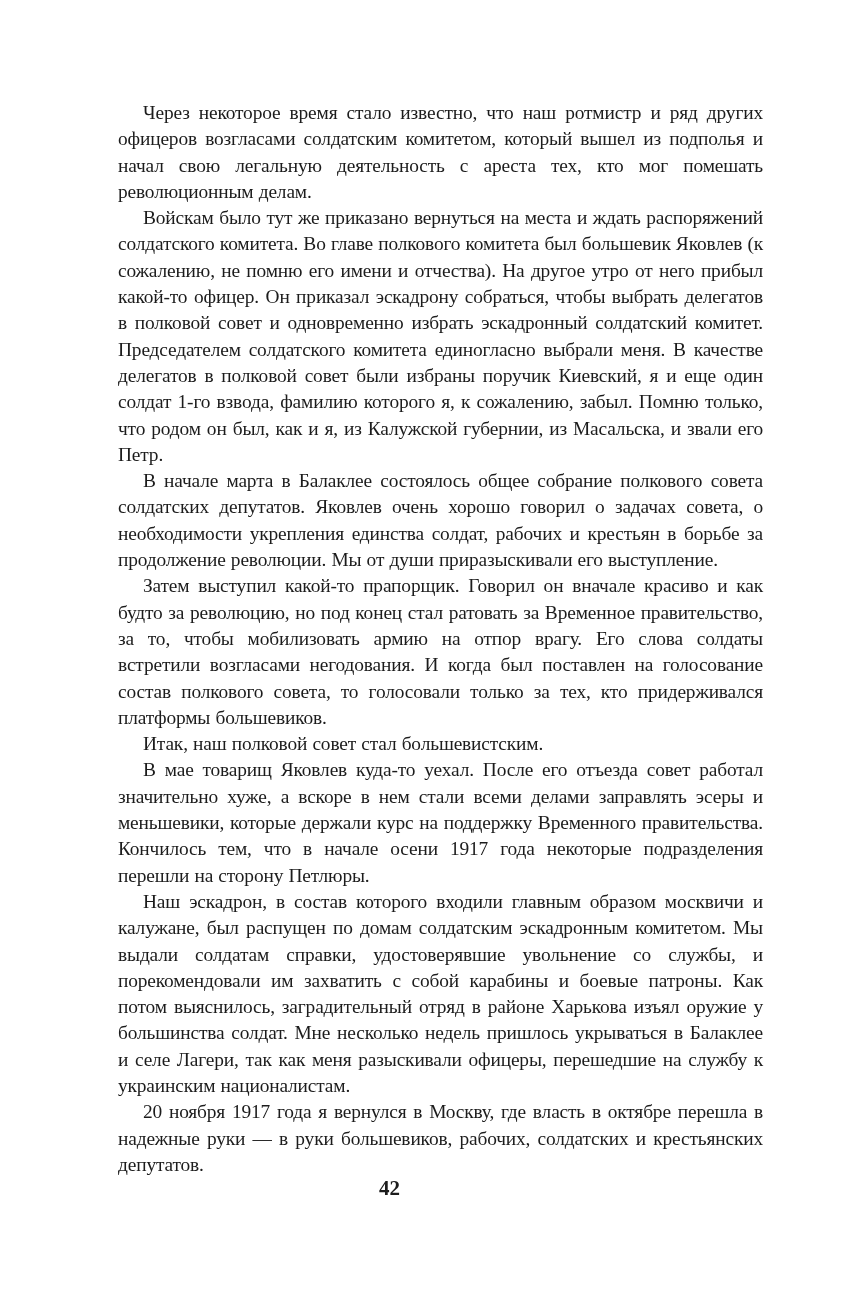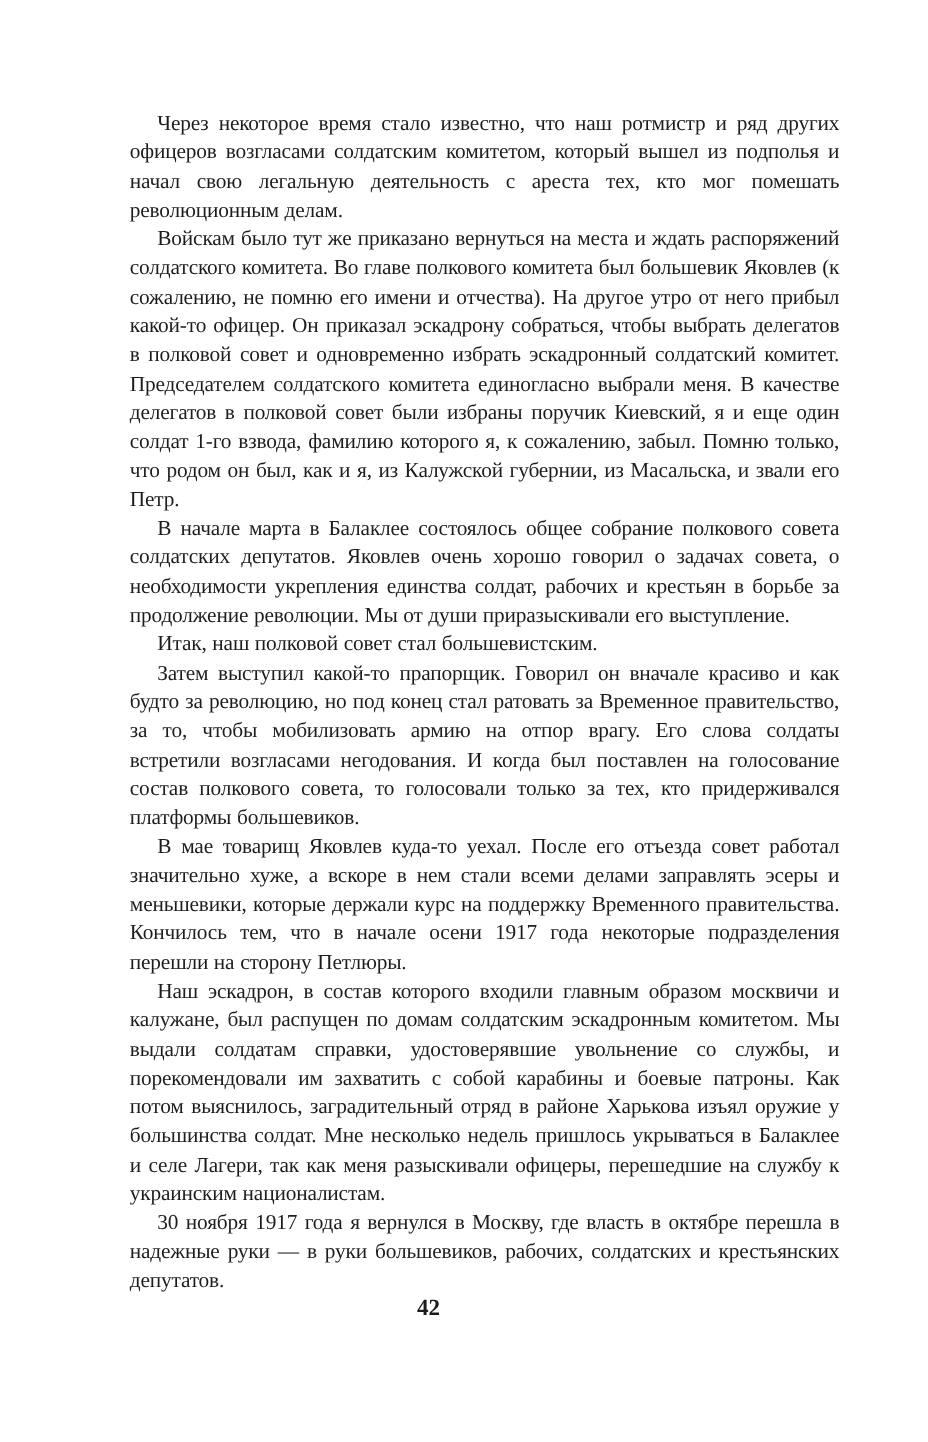--- a/index.html
+++ b/index.html
@@ -44,20 +44,20 @@
       padding-left: 40px;
     }
   </style>
 </head>
 <body>
 
 <div class="page">
   <p>Через некоторое время стало известно, что наш ротмистр и ряд других офицеров возгласами солдатским комитетом, который вышел из подполья и начал свою легальную деятельность с ареста тех, кто мог помешать революционным делам.</p>
   <p>Войскам было тут же приказано вернуться на места и ждать рас­поряжений солдатского комитета. Во главе полкового комитета был большевик Яковлев (к сожалению, не помню его имени и отчества). На другое утро от него прибыл какой-то офицер. Он приказал эска­дрону собраться, чтобы выбрать делегатов в полковой совет и одно­временно избрать эскадронный солдатский комитет. Председателем солдатского комитета единогласно выбрали меня. В качестве деле­гатов в полковой совет были избраны поручик Киевский, я и еще один солдат 1-го взвода, фамилию которого я, к сожалению, забыл. Помню только, что родом он был, как и я, из Калужской губернии, из Масальска, и звали его Петр.</p>
   <p>В начале марта в Балаклее состоялось общее собрание полкового совета солдатских депутатов. Яковлев очень хорошо говорил о зада­чах совета, о необходимости укрепления единства солдат, рабочих и крестьян в борьбе за продолжение революции. Мы от души при­разыскивали его выступление.</p>
+  <p>Затем выступил какой-то прапорщик. Говорил он вначале красиво и как будто за революцию, но под конец стал ратовать за Временное правительство, за то, чтобы мобилизовать армию на отпор врагу. Его слова солдаты встретили возгласами негодования. И когда был по­ставлен на голосование состав полкового совета, то голосовали толь­ко за тех, кто придерживался платформы большевиков.</p>
   <p>Итак, наш полковой совет стал большевистским.</p>
-  <p>Затем выступил какой-то прапорщик. Говорил он вначале красиво и как будто за революцию, но под конец стал ратовать за Временное правительство, за то, чтобы мобилизовать армию на отпор врагу. Его слова солдаты встретили возгласами негодования. И когда был по­ставлен на голосование состав полкового совета, то голосовали толь­ко за тех, кто придерживался платформы большевиков.</p>
   <p>В мае товарищ Яковлев куда-то уехал. После его отъезда совет работал значительно хуже, а вскоре в нем стали всеми делами заправ­лять эсеры и меньшевики, которые держали курс на поддержку Вре­менного правительства. Кончилось тем, что в начале осени 1917 года некоторые подразделения перешли на сторону Петлюры.</p>
   <p>Наш эскадрон, в состав которого входили главным образом мо­сквичи и калужане, был распущен по домам солдатским эскадрон­ным комитетом. Мы выдали солдатам справки, удостоверявшие увольнение со службы, и порекомендовали им захватить с собой карабины и боевые патроны. Как потом выяснилось, заградительный отряд в районе Харькова изъял оружие у большинства солдат. Мне несколько недель пришлось укрываться в Балаклее и селе Лагери, так как меня разыскивали офицеры, перешедшие на службу к укра­инским националистам.</p>
-  <p>30 ноября 1917 года я вернулся в Москву, где власть в октябре перешла в надежные руки — в руки большевиков, рабочих, солдат­ских и крестьянских депутатов.</p>
+  <p>20 ноября 1917 года я вернулся в Москву, где власть в октябре перешла в надежные руки — в руки большевиков, рабочих, солдат­ских и крестьянских депутатов.</p>
 </div>
 
 <div class="page-number">42</div>
 
 </body></html>

